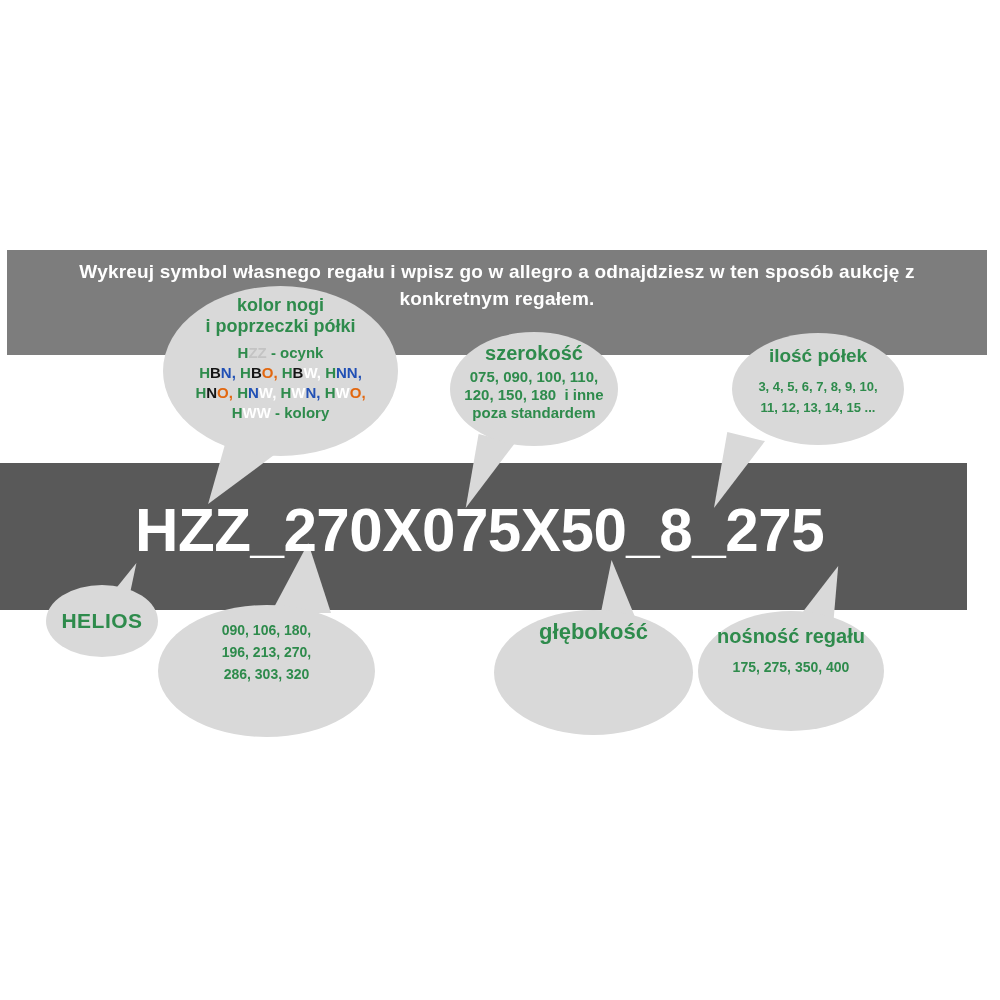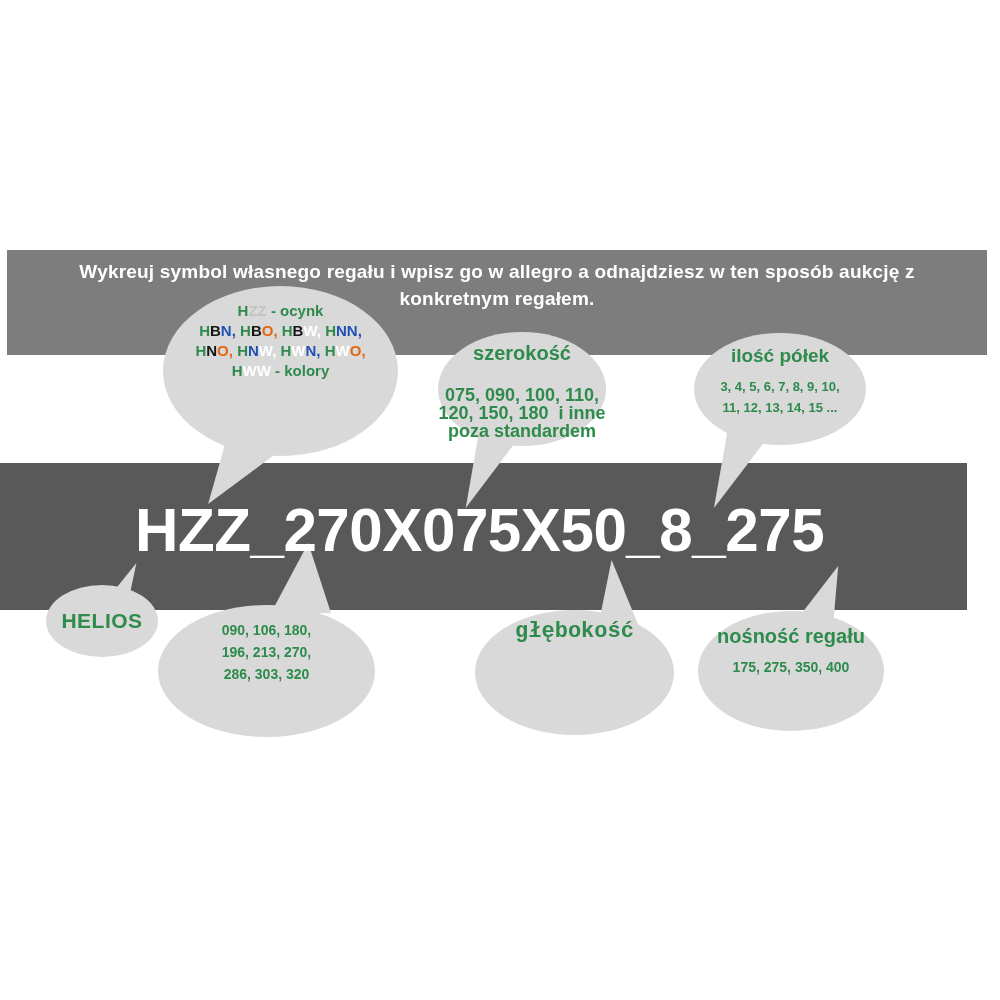--- a/index.html
+++ b/index.html
@@ -34,32 +34,32 @@
   
   .bubble{
     position:absolute;background:var(--bubble,#d9d9d9);border-radius:50%;
     z-index:4;text-align:center;box-sizing:border-box;color:var(--green,#2e8b4c);
   }
   .b-title{font-weight:700;color:var(--green,#2e8b4c);}
   .b-lines{font-weight:700;color:var(--green,#2e8b4c);}
   .bubble-color  {left:163px;top:286px;width:235px;height:170px;padding-top:9px;}
   .bubble-color .b-title{font-size:18px;line-height:21px;}
   .bubble-color .codes{margin-top:6px;font-size:15px;line-height:20px;font-weight:700;}
-  .bubble-width  {left:438px;top:332px;width:168px;height:114px;padding-top:10px;}
+  .bubble-width  {left:450px;top:332px;width:168px;height:114px;padding-top:10px;}
   .bubble-width .b-title{font-size:20px;line-height:22px;}
-  .bubble-width .b-lines{margin-top:22px;font-size:18px;line-height:18px;}
-  .bubble-shelves{left:694px;top:333px;width:172px;height:112px;padding-top:12px;}
+  .bubble-width .b-lines{margin-top:4px;font-size:15px;line-height:18px;}
+  .bubble-shelves{left:732px;top:333px;width:172px;height:112px;padding-top:12px;}
   .bubble-shelves .b-title{font-size:19px;line-height:21px;}
   .bubble-shelves .b-lines{margin-top:10px;font-size:13px;line-height:21px;}
   .bubble-helios {left:46px;top:585px;width:112px;height:72px;}
   .bubble-helios .b-title{font-size:21px;line-height:72px;letter-spacing:.5px;}
   .bubble-height {left:158px;top:605px;width:217px;height:132px;padding-top:9px;}
   .bubble-height .b-title{font-size:25px;line-height:29px;}
   .bubble-height .b-lines{margin-top:5px;font-size:14px;line-height:22px;}
-  .bubble-depth  {left:475px;top:610px;width:199px;height:125px;padding-top:9px;font-family:Liberation Mono, monospace;}
+  .bubble-depth  {left:494px;top:610px;width:199px;height:125px;padding-top:9px;}
   .bubble-depth .b-title{font-size:22px;line-height:26px;}
   .bubble-depth .b-lines{margin-top:4px;font-size:14px;line-height:22px;}
   .bubble-load   {left:698px;top:611px;width:186px;height:120px;padding-top:13px;}
   .bubble-load .b-title{font-size:20px;line-height:24px;}
   .bubble-load .b-lines{margin-top:9px;font-size:14px;line-height:20px;}
   
   .c-green {color:var(--green,#2e8b4c);}
   .c-blue  {color:var(--blue,#2150b5);}
   .c-orange{color:var(--orange,#e2670f);}
   .c-zinc  {color:var(--zinc,#c3c3c3);}
@@ -85,20 +85,24 @@
   <div class="tail tail-width"></div>
   <div class="tail tail-shelves"></div>
   <div class="tail tail-helios"></div>
   <div class="tail tail-height"></div>
   <div class="tail tail-depth"></div>
   <div class="tail tail-load"></div>
 
   <div class="code-text">HZZ_270X075X50_8_275</div>
 
   <div class="bubble bubble-color">
+    <div class="b-title">
+      <div>kolor nogi</div>
+      <div>i poprzeczki półki</div>
+    </div>
     <div class="codes">
       <div class="code-line"><span class="c-green">H</span><span class="c-zinc">ZZ</span><span class="c-green"> - ocynk</span></div>
       <div class="code-line"><span class="c-green">H</span><span class="c-black">B</span><span class="c-blue">N</span><span class="c-blue">, </span><span class="c-green">H</span><span class="c-black">B</span><span class="c-orange">O</span><span class="c-orange">, </span><span class="c-green">H</span><span class="c-black">B</span><span class="c-white">W</span><span class="c-white">, </span><span class="c-green">H</span><span class="c-blue">N</span><span class="c-blue">N</span><span class="c-blue">,</span></div>
       <div class="code-line"><span class="c-green">H</span><span class="c-black">N</span><span class="c-orange">O</span><span class="c-orange">, </span><span class="c-green">H</span><span class="c-blue">N</span><span class="c-white">W</span><span class="c-white">, </span><span class="c-green">H</span><span class="c-white">W</span><span class="c-blue">N</span><span class="c-blue">, </span><span class="c-green">H</span><span class="c-white">W</span><span class="c-orange">O</span><span class="c-orange">,</span></div>
       <div class="code-line"><span class="c-green">H</span><span class="c-white">WW</span><span class="c-green"> - kolory</span></div>
     </div>
   </div>
 
   <div class="bubble bubble-width">
     <div class="b-title">szerokość</div>

